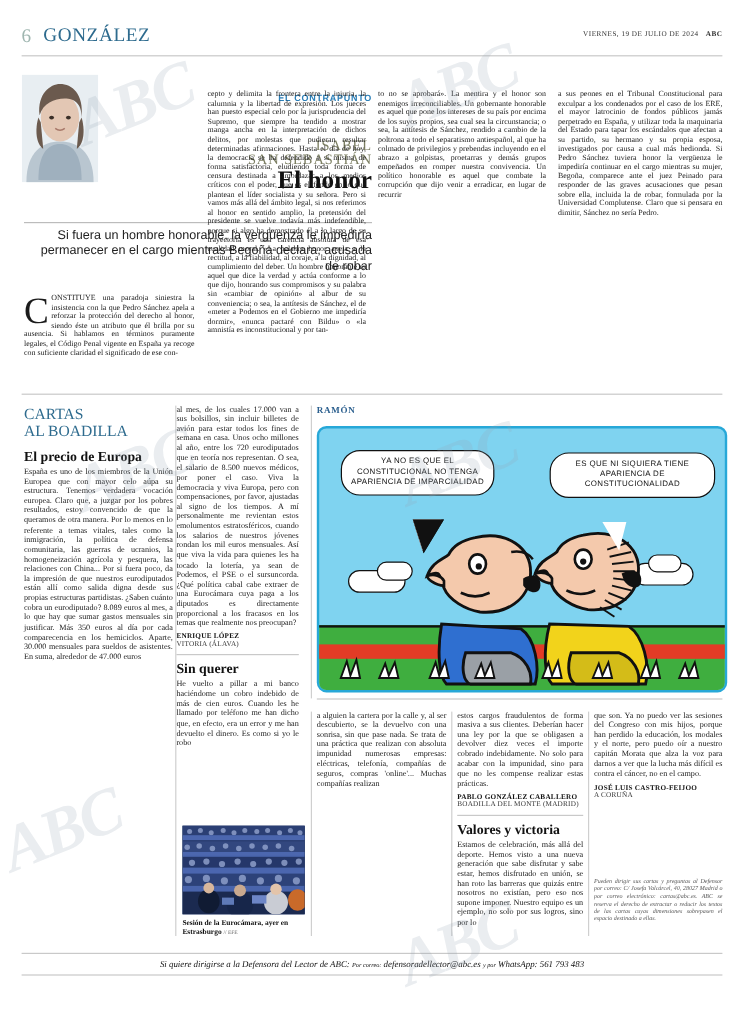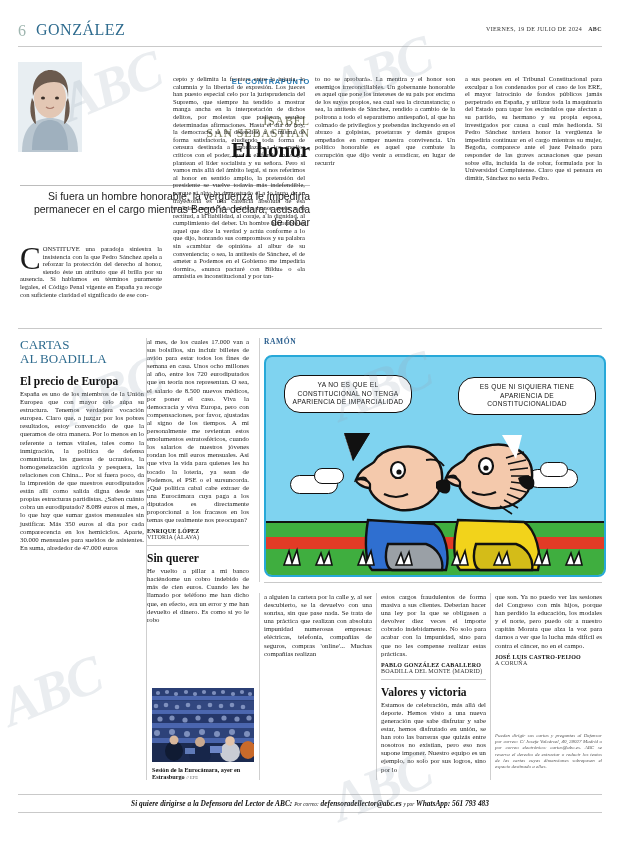--- a/index.html
+++ b/index.html
@@ -253,21 +253,21 @@
   .rule-bot {
     position: absolute; left: 18px; top: 794px; width: 584px;
     border-top: 1px solid #c9c9c9;
   }
   #defensora {
     position: absolute; left: 18px; top: 799px; width: 584px;
     text-align: center;
     font-family: "Liberation Serif", serif;
     font-size: 7.4px; color: #111;
   }
-  #defensora i { font-weight: bold; font-style: italic; }
+  #defensora i { font-weight: normal; font-style: italic; }
   #defensora .sm { font-size: 5.2px; font-style: italic; font-weight: normal; }
   .rule-bot2 {
     position: absolute; left: 18px; top: 812px; width: 584px;
     border-top: 1px solid #c9c9c9;
   }
 </style>
 </head>
 <body>
 
 <div class="wm" style="left:60px;  top:55px;  font-size:54px; transform:rotate(-22deg);">ABC</div>

